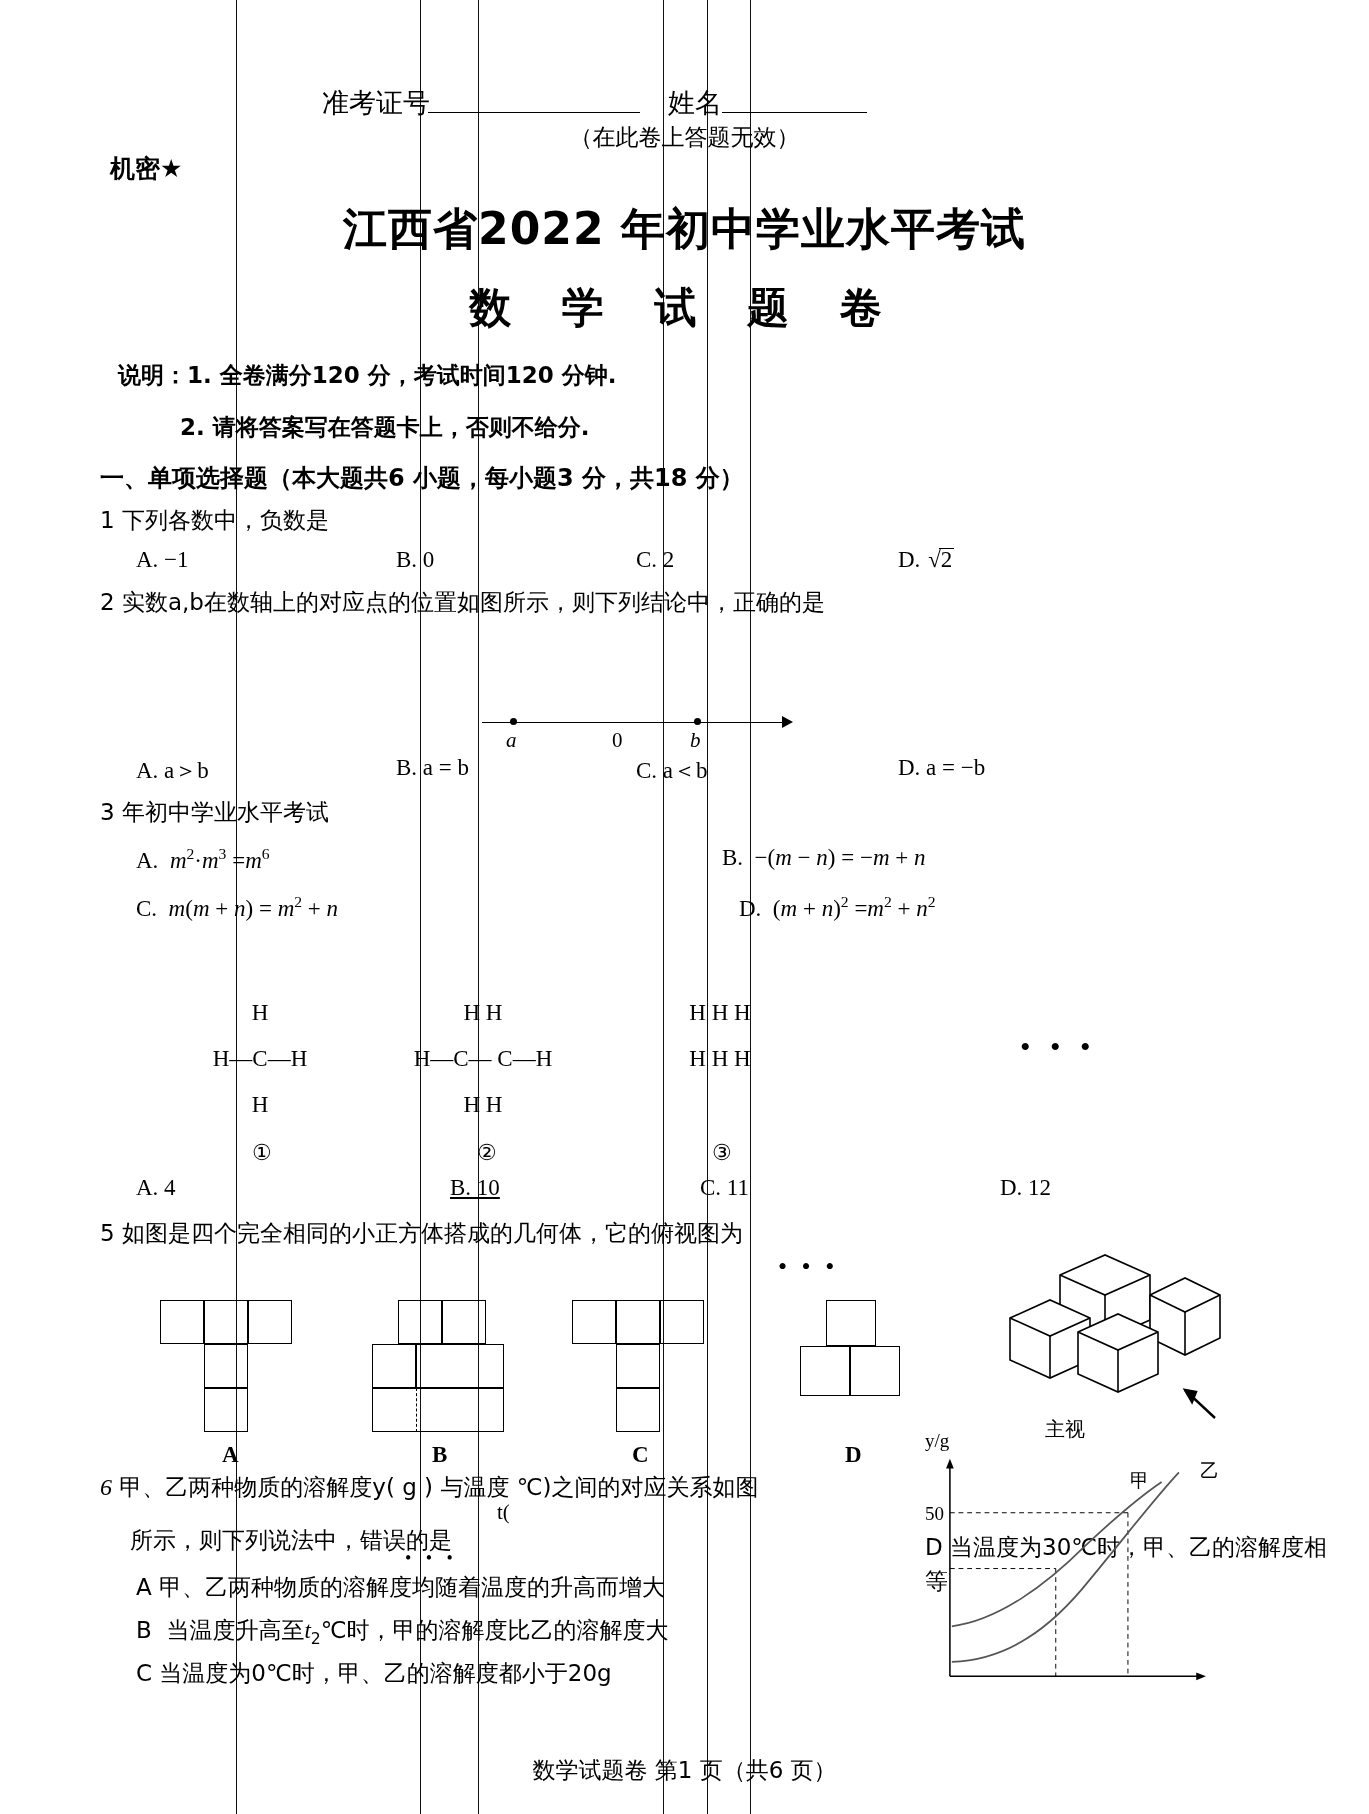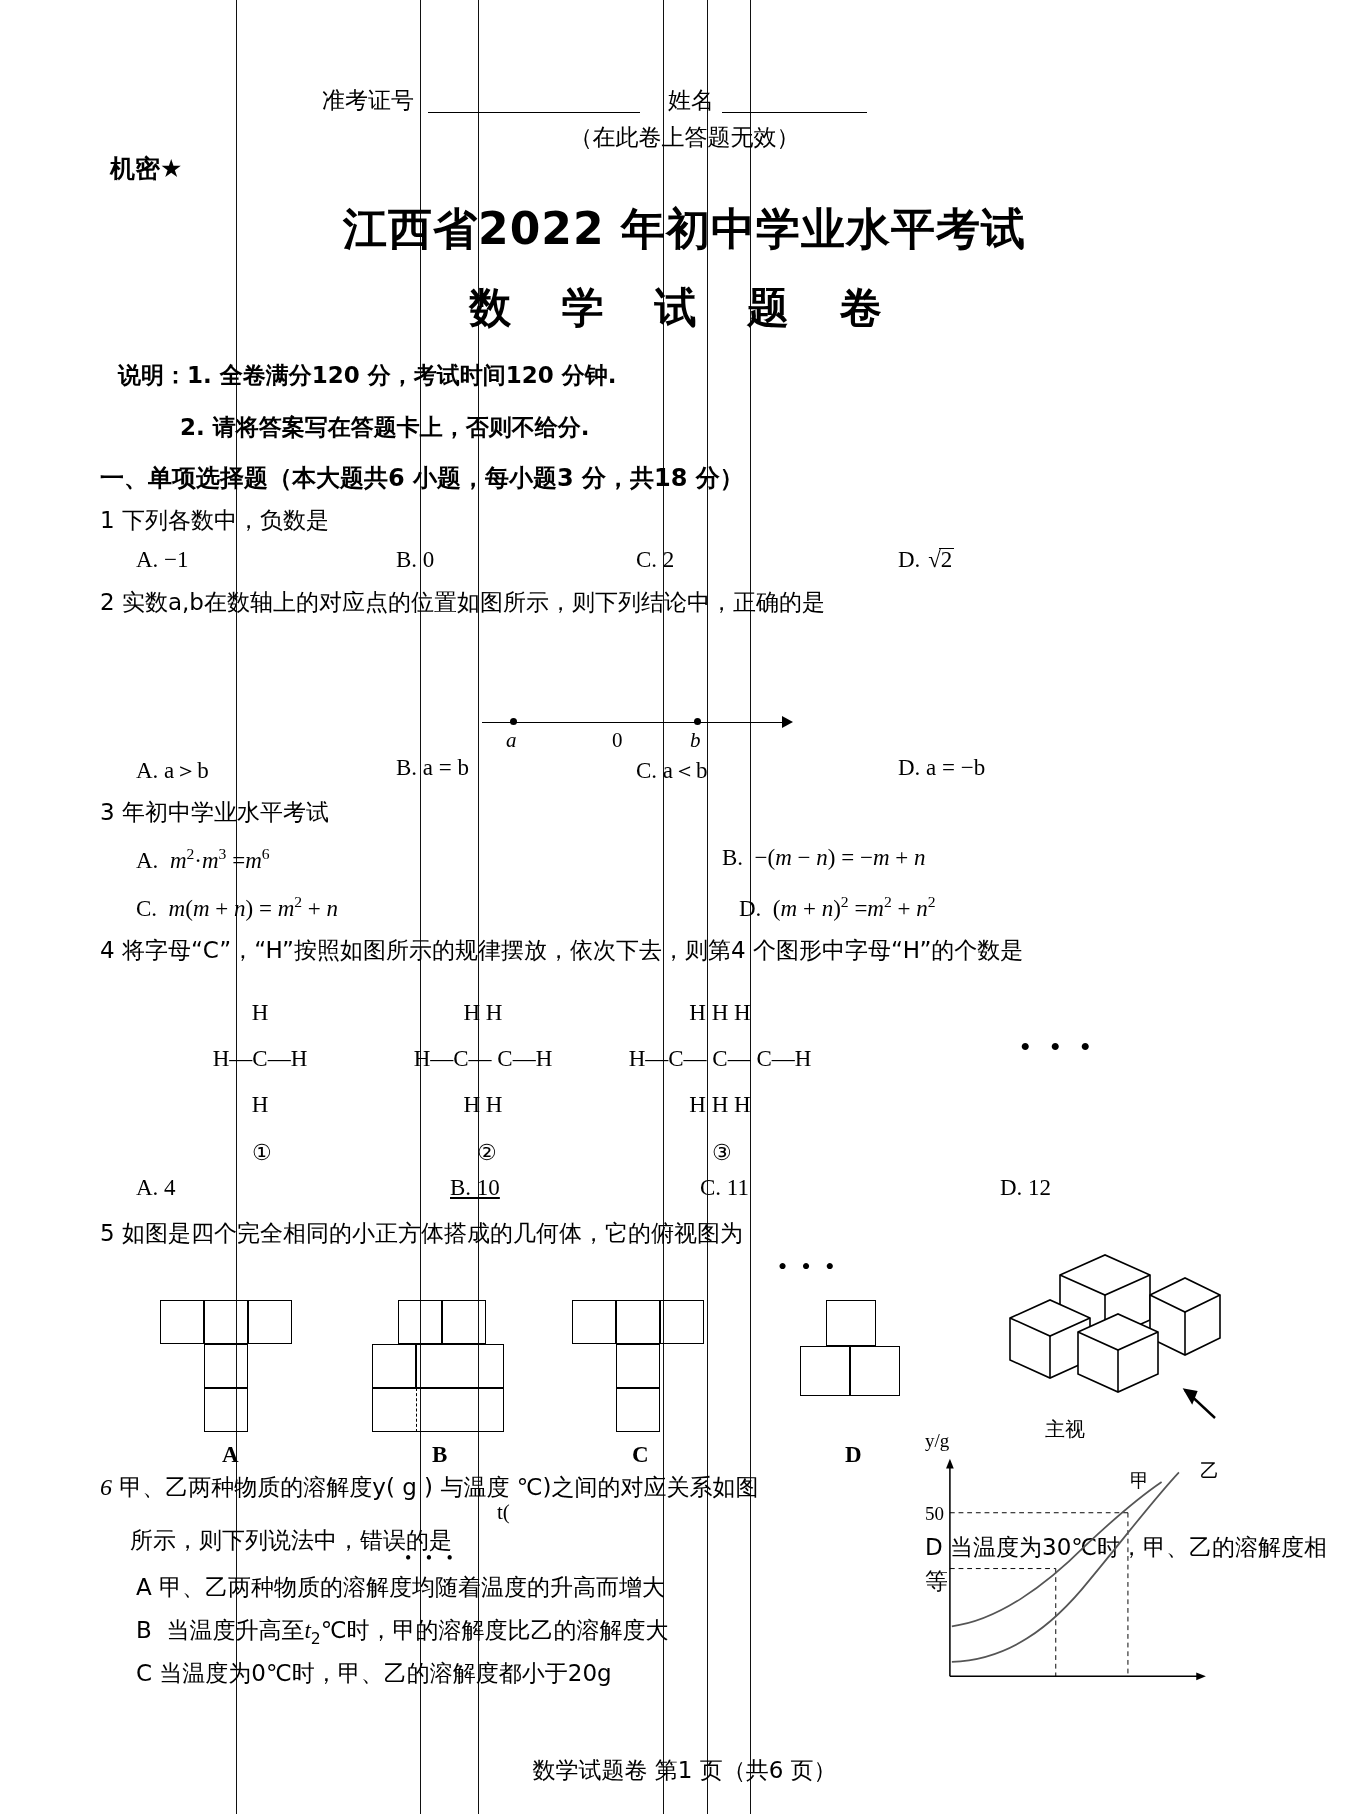--- a/index.html
+++ b/index.html
@@ -8,21 +8,21 @@
     background:#ffffff;
     font-family:"Liberation Serif", serif;
     color:#000;
     position:relative;
     overflow:hidden;
   }
   .page{position:absolute;left:0;top:0;width:1369px;height:1814px;}
 
   
   .vline{position:absolute;top:0;width:1px;height:1814px;background:#111;}
-  .hdr-label{position:absolute;font-family:"DejaVu Sans",sans-serif;font-size:23px;}
+  .hdr-label{position:absolute;font-family:"DejaVu Sans",sans-serif;font-size:27px;}
   .hdr-line{position:absolute;height:1px;background:#000;}
 
   .note-center{position:absolute;width:1369px;text-align:center;font-size:23px;font-family:"DejaVu Sans",sans-serif;}
 
   .secret{position:absolute;left:110px;top:152px;font-size:25px;font-family:"DejaVu Sans",sans-serif;font-weight:bold;}
 
   .title1{position:absolute;width:1369px;text-align:center;top:200px;font-size:44px;font-weight:bold;font-family:"DejaVu Sans",sans-serif;letter-spacing:1px;}
   .title2{position:absolute;width:1369px;text-align:center;top:280px;font-size:42px;font-weight:bold;font-family:"DejaVu Sans",sans-serif;letter-spacing:18px;}
 
   .instr1{position:absolute;left:118px;top:360px;font-size:23px;font-family:"DejaVu Sans",sans-serif;font-weight:bold;text-align:right;}
@@ -130,42 +130,37 @@
 
   <div class="q" style="left:100px;top:797px;">
     <span>3</span>
     <span>年初中学业水平考试</span>
   </div>
   <div class="opt" style="left:136px;top:845px;">A.&nbsp;&nbsp;<span class="ital">m</span><sup>2</sup>·<span class="ital">m</span><sup>3</sup> =<span class="ital">m</span><sup>6</sup></div>
   <div class="opt" style="left:722px;top:845px;">B.&nbsp;&nbsp;−(<span class="ital">m</span> − <span class="ital">n</span>) = −<span class="ital">m</span> + <span class="ital">n</span></div>
   <div class="opt" style="left:136px;top:893px;">C.&nbsp;&nbsp;<span class="ital">m</span>(<span class="ital">m</span> + <span class="ital">n</span>) = <span class="ital">m</span><sup>2</sup> + <span class="ital">n</span></div>
   <div class="opt" style="left:722px;top:893px;margin-left:17px;">D.&nbsp;&nbsp;(<span class="ital">m</span> + <span class="ital">n</span>)<sup>2</sup> =<span class="ital">m</span><sup>2</sup> + <span class="ital">n</span><sup>2</sup></div>
 
-  <div class="q" style="left:100px;top:935px;">
-    <span>4</span>
-    <span>将字母“C”，“H”按照如图所示的规律摆放，依次下去，则第4 个图形中字母“H”的个数是</span>
-  </div>
 
   <div class="mol" style="left:200px;top:990px;line-height:46px;">
     <div class="row" style="text-align:center;width:120px;">H</div>
     <div class="row" style="text-align:center;width:120px;">H—C—H</div>
     <div class="row" style="text-align:center;width:120px;">H</div>
   </div>
   <div class="fignum" style="left:252px;top:1140px;">①</div>
 
   <div class="mol" style="left:398px;top:990px;line-height:46px;">
     <div class="row" style="text-align:center;width:170px;">H   H</div>
     <div class="row" style="text-align:center;width:170px;">H—C— C—H</div>
     <div class="row" style="text-align:center;width:170px;">H   H</div>
   </div>
   <div class="fignum" style="left:477px;top:1140px;">②</div>
 
   <div class="mol" style="left:605px;top:990px;line-height:46px;">
     <div class="row" style="text-align:center;width:230px;">H   H   H</div>
-    <div class="row" style="text-align:center;width:230px;">H—C— C— C—H</div>
     <div class="row" style="text-align:center;width:230px;">H   H   H</div>
   </div>
   <div class="fignum" style="left:712px;top:1140px;">③</div>
 
   <div class="dots" style="left:1020px;top:1030px;">• • •</div>
 
   <div class="opt" style="left:136px;top:1175px;">A. 4</div>
   <div class="opt" style="left:450px;top:1175px;text-decoration:underline;">B. 10</div>
   <div class="opt" style="left:700px;top:1175px;">C. 11</div>
   <div class="opt" style="left:1000px;top:1175px;">D. 12</div>

